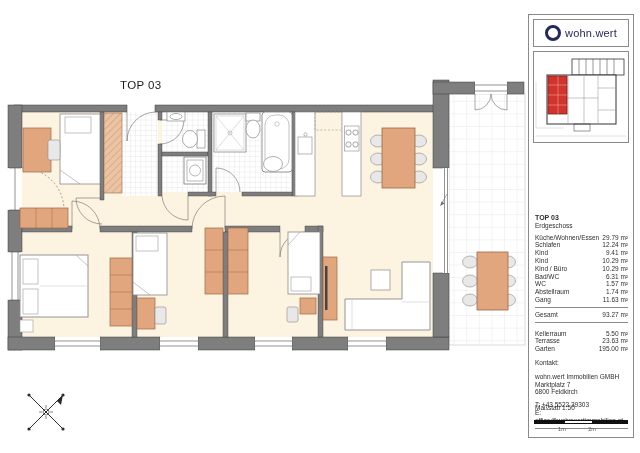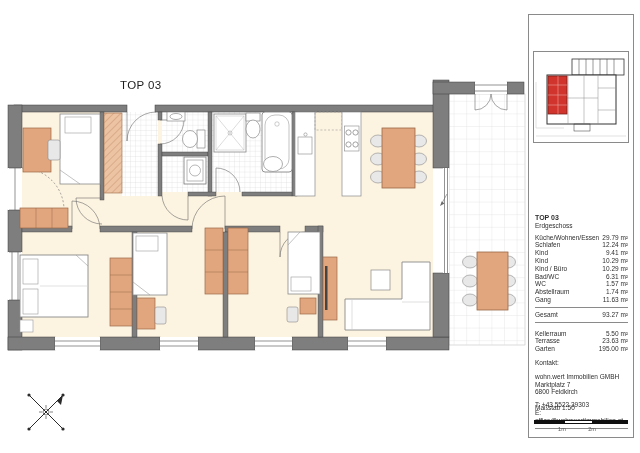--- a/index.html
+++ b/index.html
@@ -346,20 +346,24 @@
         <circle cx="-17" cy="-17" r="1.6"></circle>
       <polygon points="11,-11 15,-7 17,-17"></polygon>
     </g>
   </g>
 </svg>
 
 <div class="plan-title">TOP 03</div>
 
 <div class="sidebar">
 
+  <div class="logo-box">
+    <span class="logo-ring"></span>
+    <span class="logo-text">wohn.wert</span>
+  </div>
 
   <div class="siteplan-box">
     <svg width="95" height="90" viewBox="0 0 95 90">
       <polyline points="2,84 92,84" fill="none" stroke="#cfcfcf" stroke-width="0.6"></polyline>
       <polyline points="2,30 2,76 30,76" fill="none" stroke="#cfcfcf" stroke-width="0.6"></polyline>
 
       <rect x="38" y="7" width="52" height="16" fill="#fff" stroke="#333" stroke-width="0.8"></rect>
       <g stroke="#333" stroke-width="0.5">
         <line x1="45" y1="7" x2="45" y2="23"></line>
           <line x1="52" y1="7" x2="52" y2="23"></line>

